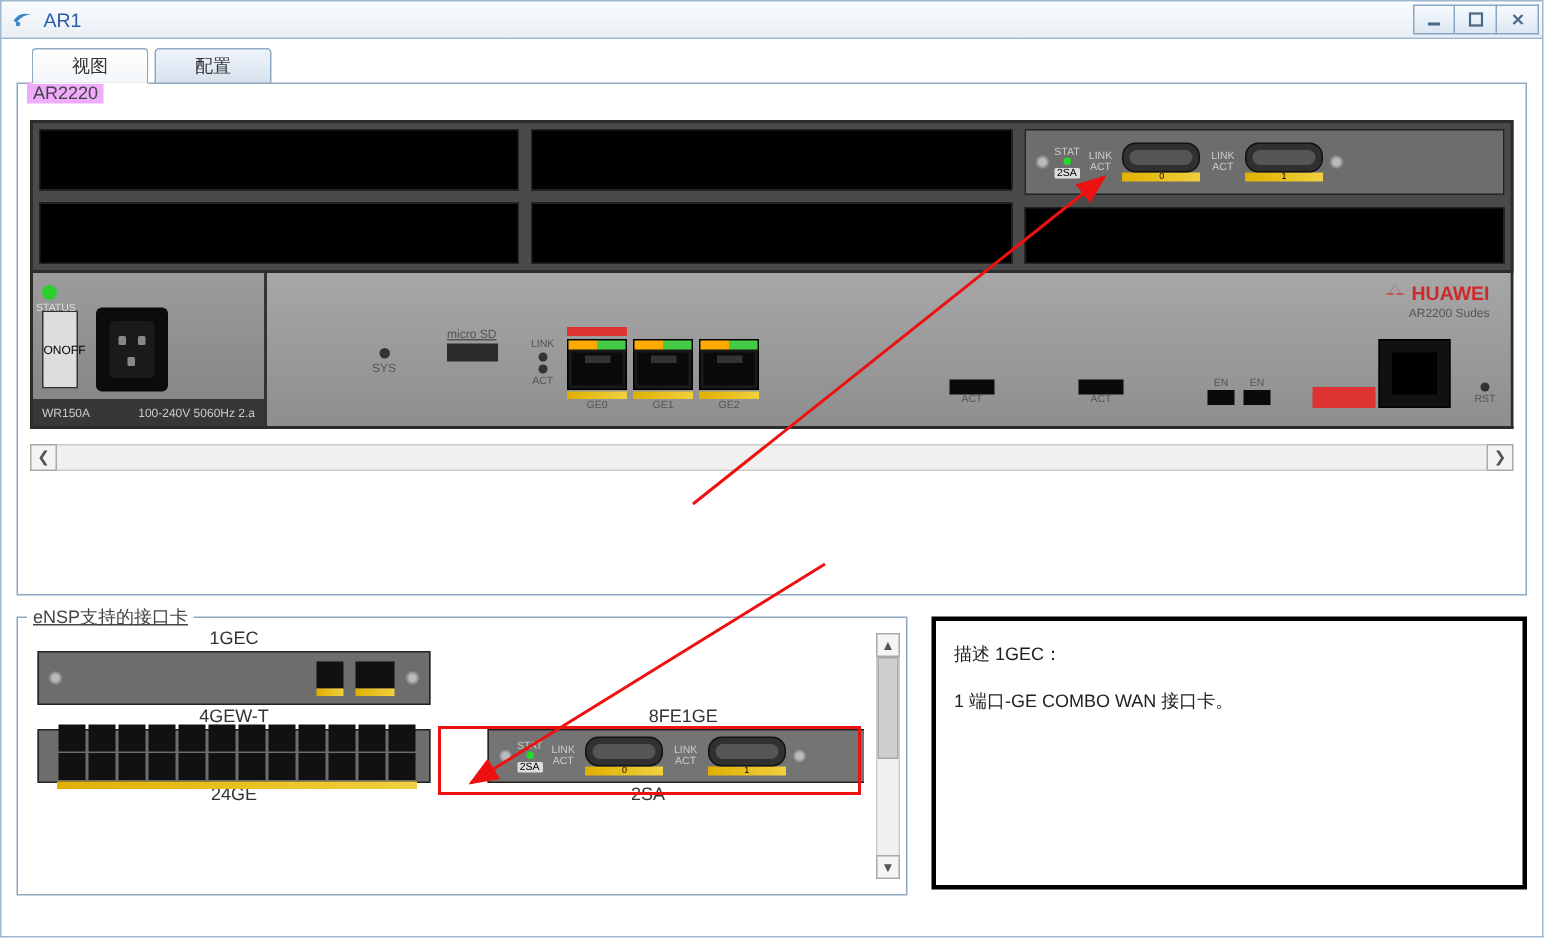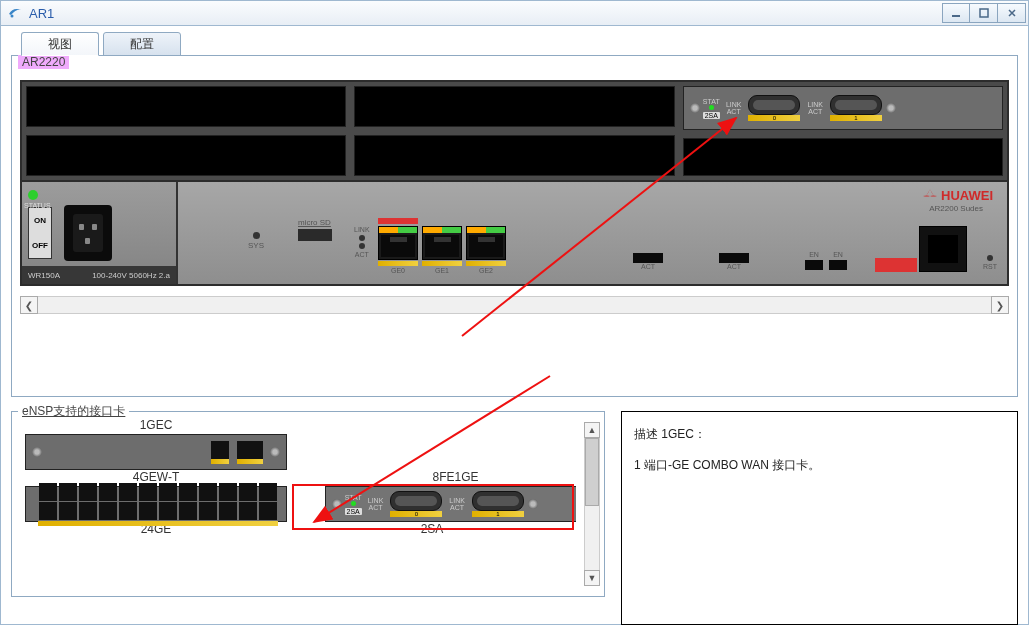--- a/index.html
+++ b/index.html
@@ -37,34 +37,34 @@
   .port-serial { width:52px; height:20px; background:#303030; border:1px solid #111; border-radius:9px; position:relative; margin:0 4px;}
   .port-serial::before{content:"";position:absolute;left:4px;top:4px;right:4px;bottom:4px;background:#555;border-radius:6px;}
   .micro-label { font-size:7px; color:#ccc; line-height:1; }
   .card-2sa-labels { display:flex; flex-direction:column; align-items:center; margin:0 3px;}
   .card-strip { height:6px; background:linear-gradient(90deg,#e0b000,#f0d040); width:52px; font-size:6px; text-align:center; color:#000; line-height:6px;}
   .dot-green{width:5px;height:5px;border-radius:50%;background:#2d2;}
   .badge-2sa{ font-size:7px; background:#ddd; color:#000; padding:0 2px; border-radius:1px; margin-top:2px;}
 
   .chassis-bot { height:104px; background:linear-gradient(#a7a7a7,#8e8e8e); border:2px solid #2c2c2c; border-top:none; display:flex; align-items:stretch; position:relative;}
   .psu { width:156px; background:linear-gradient(#9c9c9c,#828282); border-right:2px solid #333; position:relative; display:flex; align-items:center; }
-  .onoff { width:24px; height:52px; background:#ddd; border:1px solid #333; margin:0 4px 0 6px; display:flex; flex-direction:column; font-size:8px;font-weight:bold;}
+  .onoff { width:24px; height:52px; background:#ddd; border:1px solid #333; margin:0 4px 0 6px; display:flex; flex-direction:row; font-size:8px;}
   .onoff div{flex:1; display:flex;align-items:center;justify-content:center;}
   .plug { width:48px; height:56px; background:#0b0b0b; border-radius:4px; display:flex; align-items:center; justify-content:center; margin-left:8px;}
   .plug-inner{ width:30px; height:38px; background:#1a1a1a; border-radius:3px; position:relative;}
   .plug-inner::before,.plug-inner::after,.plug-ground{content:"";position:absolute;width:5px;height:6px;background:#888;border-radius:1px;}
   .plug-inner::before{left:6px;top:10px;} .plug-inner::after{right:6px;top:10px;}
   .plug-ground{left:12px;top:24px;}
   .status-led{ width:10px;height:10px;border-radius:50%;background:#2dcf2d; position:absolute;left:6px;top:8px;}
   .status-lbl{ position:absolute; left:2px; top:20px; font-size:7px; color:#ddd;}
   .psu-bottom{position:absolute;left:0;bottom:0;right:0;height:18px;background:#373737;color:#ccc;font-size:8px;display:flex;align-items:center;padding:0 6px;justify-content:space-between;}
 
   .mainboard { flex:1; position:relative; padding:0 10px; color:#444;}
   .brand { position:absolute; right:14px; top:6px; color:#cf2a2a; font-weight:bold; font-size:13px; display:flex; align-items:center; gap:4px;}
-  .brand-sub{ position:absolute; right:24px; top:22px; font-size:8px; color:#555;}
+  .brand-sub{ position:absolute; right:14px; top:22px; font-size:8px; color:#555;}
   .rj45 { width:40px; height:34px; background:#1a1a1a; display:inline-flex; flex-direction:column; position:relative; border:1px solid #000;}
   .rj45-leds{height:6px;display:flex;}
   .rj45-leds span{flex:1;}
   .rj45-hole{flex:1;background:#0a0a0a;margin:2px;position:relative;}
   .rj45-hole::after{content:"";position:absolute;left:25%;right:25%;top:2px;height:5px;background:#333;}
   .port-label{font-size:7px;color:#555;text-align:center;}
   .ge-row{position:absolute;left:200px;bottom:10px;display:flex;gap:4px;align-items:flex-end;}
   .ge-col{display:flex;flex-direction:column;align-items:center;gap:1px;}
   .strip-y{height:5px;width:40px;background:linear-gradient(90deg,#e0b000,#f0d040);}
   .microsd{position:absolute;left:120px;top:36px;font-size:8px;color:#555;text-decoration:underline;}
@@ -83,21 +83,21 @@
   .big-rj::after{content:"";position:absolute;left:8px;right:8px;top:8px;bottom:8px;background:#000;}
   .breaker-strip{position:absolute;right:90px;bottom:12px;width:42px;height:14px;background:#d33;}
 
   .scroll-row { display:flex; align-items:center; margin-top:10px; height:18px;}
   .scroll-btn { width:18px; height:18px; border:1px solid #aaa; background:#f4f4f4; display:flex; align-items:center; justify-content:center; font-size:10px; color:#555; cursor:pointer;}
   .scroll-track { flex:1; height:18px; background:#f0f0f0; border-top:1px solid #ccc; border-bottom:1px solid #ccc;}
 
   
   .lower { display:flex; gap:16px; margin-top:14px; }
   .cards-panel { width:594px; border:1px solid #8fa9c2; height:186px; position:relative; padding:6px 6px 6px 6px; }
-  .desc-panel { flex:1; border:1px solid #000000; height:214px; padding:14px 12px; }
+  .desc-panel { flex:1; border:3px solid #000000; height:182px; padding:14px 12px; }
   .panel-legend { position:absolute; left:6px; top:-9px; background:#fff; padding:0 4px; color:#444;text-decoration:underline;}
   .card-scroll { position:absolute; right:4px; top:10px; bottom:10px; width:16px; }
   .vs-btn{width:16px;height:16px;border:1px solid #aaa;background:#f4f4f4;display:flex;align-items:center;justify-content:center;font-size:9px;color:#555;cursor:pointer;}
   .vs-track{position:absolute;top:16px;bottom:16px;left:0;right:0;background:#f0f0f0;border-left:1px solid #ccc;border-right:1px solid #ccc;}
   .vs-thumb{position:absolute;top:0;left:0;right:0;height:68px;background:#cfcfcf;border:1px solid #aaa;}
 
   .cards-grid{ margin-right:22px; height:170px; overflow:hidden; }
   .cards-row{ display:flex; }
   .card-cell{ width:276px; display:flex; flex-direction:column; align-items:center; }
   .card-title{ font-size:12px; color:#333; margin:0 0 2px 0;}

